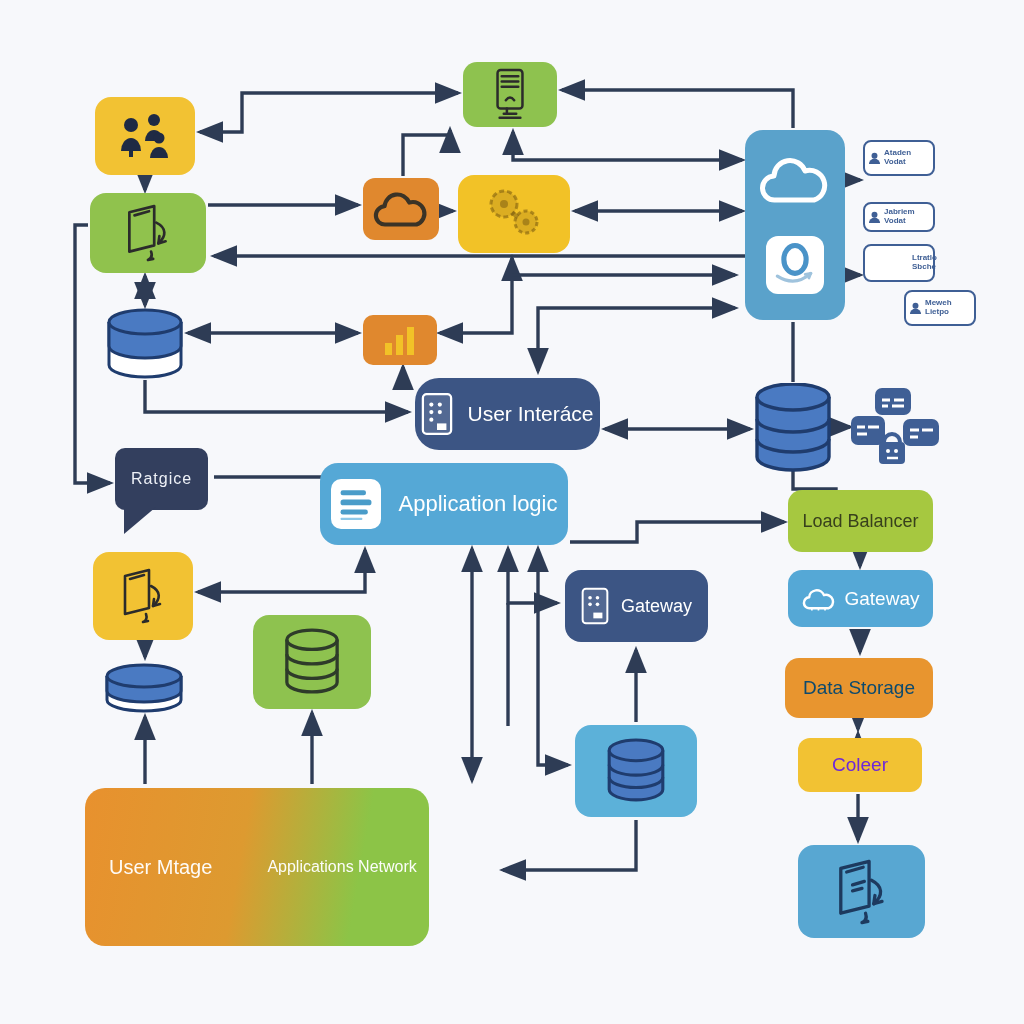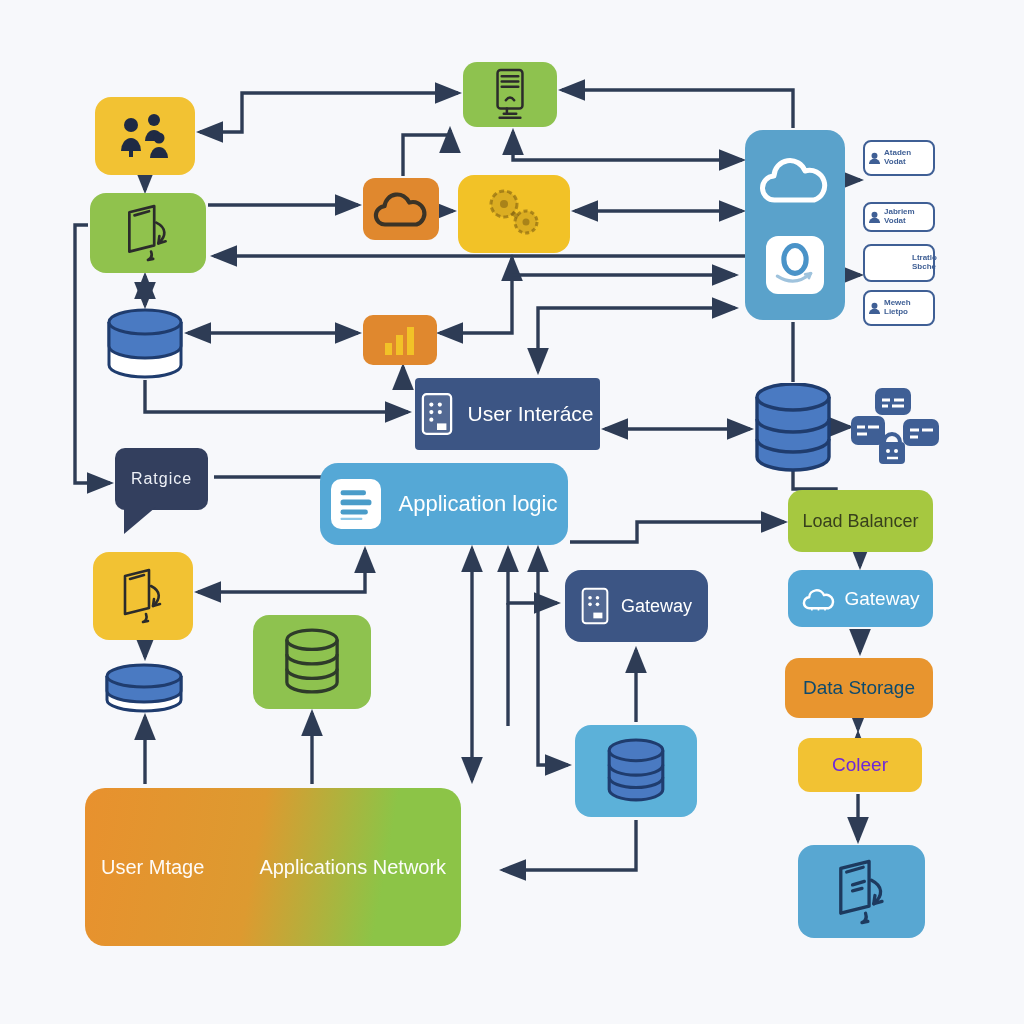--- a/index.html
+++ b/index.html
@@ -173,32 +173,32 @@
   <div class="badge" style="top:244px;height:38px;padding-left:44px;">
     <svg width="13" height="13" viewBox="0 0 14 14" fill="#3f5f95">
       <circle cx="7" cy="4" r="3.2"></circle>
         <path d="M1,13 a6,6 0 0 1 12,0 z"></path>
       </svg>
     <div class="txt">
         <div>Ltratlo</div>
          <div>Sbche</div>
       </div>
   </div>
-  <div class="badge" style="top:290px;height:36px;">
+  <div class="badge" style="top:290px;height:36px;margin-left:41px;">
     <svg width="13" height="13" viewBox="0 0 14 14" fill="#3f5f95">
       <circle cx="7" cy="4" r="3.2"></circle>
         <path d="M1,13 a6,6 0 0 1 12,0 z"></path>
       </svg>
     <div class="txt">
         <div>Meweh</div>
          <div>Lietpo</div>
       </div>
   </div>
 
-  <div class="nd" style="left:415px;top:378px;width:185px;height:72px;background:#3c5584;border-radius:4px;gap:14px;">
+  <div class="nd" style="left:415px;top:378px;width:185px;height:72px;background:#3c5584;border-radius:24px;gap:14px;">
     <svg width="32" height="44" viewBox="0 0 34 46">
       <rect x="2" y="2" width="30" height="42" rx="4" fill="rgba(255,255,255,0.12)" stroke="#fff" stroke-width="2.4"></rect>
       <circle cx="11" cy="13" r="2.2" fill="#fff"></circle>
         <circle cx="20" cy="13" r="2.2" fill="#fff"></circle>
       <circle cx="11" cy="21" r="2.2" fill="#fff"></circle>
         <circle cx="20" cy="21" r="2.2" fill="#fff"></circle>
       <circle cx="11" cy="29" r="2.2" fill="#fff"></circle>
       <rect x="17" y="33" width="10" height="7" fill="#fff"></rect>
     </svg>
     <span class="lbl" style="color:#fff;font-size:21px;">User Interáce</span>
@@ -310,20 +310,20 @@
   </svg>
 
   <div class="nd" style="left:253px;top:615px;width:118px;height:94px;background:#8ec24f;border-radius:16px;">
     <svg width="58" height="70" viewBox="0 0 60 70" fill="none" stroke="#2e3b2a" stroke-width="3.4">
       <path d="M4,12 V56 a26,10 0 0 0 52,0 V12"></path>
       <path d="M4,27 a26,10 0 0 0 52,0 M4,42 a26,10 0 0 0 52,0"></path>
       <ellipse cx="30" cy="12" rx="26" ry="10"></ellipse>
     </svg>
   </div>
 
-  <div class="nd" style="left:85px;top:788px;width:376px;height:158px;border-radius:20px;
+  <div class="nd" style="left:85px;top:788px;width:344px;height:158px;border-radius:20px;
        background:linear-gradient(100deg,#e8912e 0%,#dd9a30 45%,#8cc447 78%);
-       justify-content:flex-start;padding-left:16px;gap:55px;">
+       justify-content:flex-start;padding-left:24px;gap:55px;">
     <span class="lbl" style="color:rgba(255,255,255,0.96);font-size:20px;">User Mtage</span>
-    <span class="lbl" style="color:rgba(255,255,255,0.97);font-size:20px;">Applications Network</span>
+    <span class="lbl" style="color:rgba(255,255,255,0.97);font-size:16px;">Applications Network</span>
   </div>
 
 </div>
 
 </body></html>

